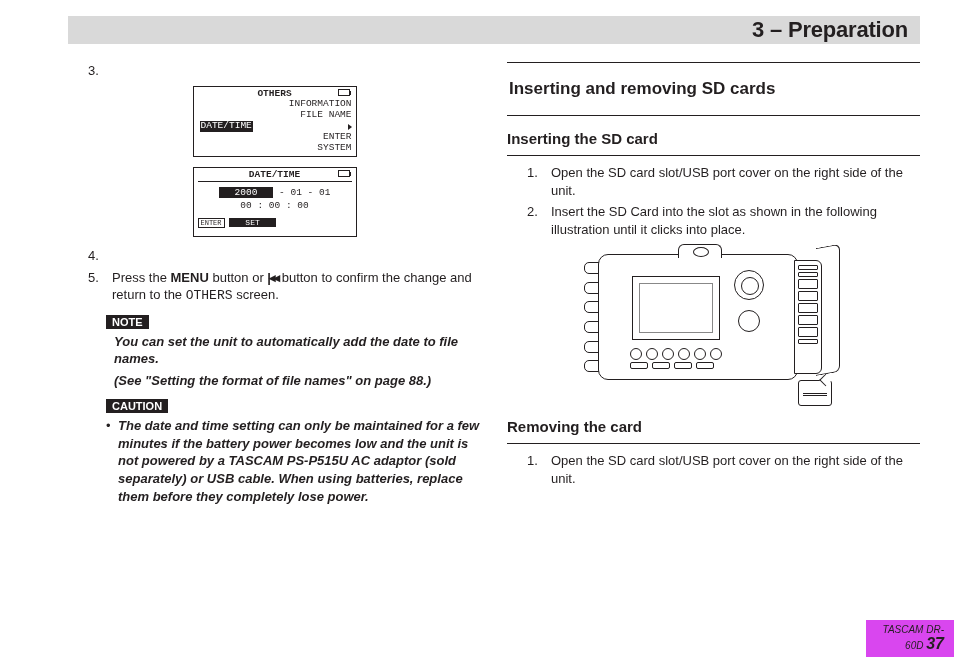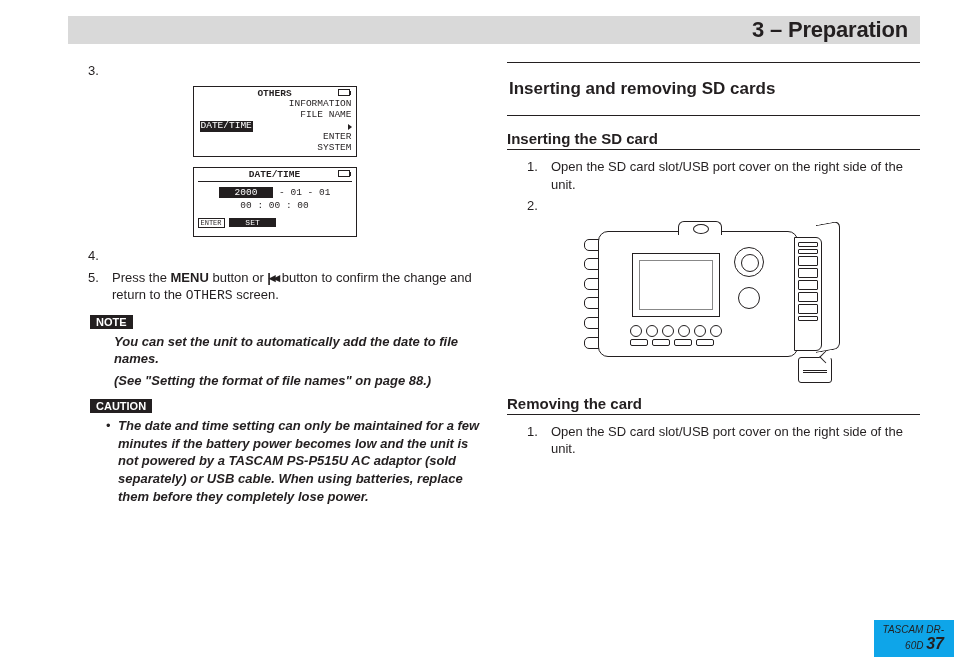--- a/index.html
+++ b/index.html
@@ -42,21 +42,21 @@
   .col-right .h2 {
     border-top: 1.6px solid #231f20;
     border-bottom: 1.6px solid #231f20;
     padding: 16px 2px;
     font-size: 17px;
     font-weight: 700;
     margin-bottom: 14px;
   }
   .h3 {
     border-bottom: 1.2px solid #231f20;
-    padding-bottom: 2px;
+    padding-bottom: 8px;
     font-size: 15px;
     font-weight: 700;
     margin: 10px 0 8px 0;
   }
   ol { list-style: none; }
   li.step {
     display: flex;
     align-items: flex-start;
     line-height: 1.35;
     margin-bottom: 4px;
@@ -135,21 +135,21 @@
     padding: 0 2px;
     font-size: 7px;
   }
   .note-label, .caution-label {
     display: inline-block;
     background: #231f20;
     color: #fff;
     font-weight: 700;
     font-size: 11px;
     padding: 1px 6px;
-    margin: 6px 0 4px 22px;
+    margin: 6px 0 4px 38px;
   }
   .note-body {
     font-style: italic;
     font-weight: 700;
     line-height: 1.35;
     padding-left: 46px;
     margin-bottom: 4px;
   }
   .caution-body {
     line-height: 1.35;
@@ -310,22 +310,22 @@
     transform-origin: top right;
   }
   .device .sd::after {
     content:""; position:absolute; left:4px; top:4px; width:24px; height:8px;
     border-bottom: 3px double #231f20;
   }
   .footer {
     position: absolute;
     bottom: 14px;
     right: 0;
-    width: 80px;
-    background: #0ea5e9;
+    width: 88px;
+    background: #d946ef;
     text-align: right;
     padding: 4px 10px 4px 6px;
     font-style: italic;
     font-size: 10px;
   }
   .footer .pg {
     font-style: italic;
     font-weight: 700;
     font-size: 16px;
   }
@@ -400,20 +400,21 @@
     <div class="col col-right">
       <div class="h2">Inserting and removing SD cards</div>
       <div class="h3">Inserting the SD card</div>
       <ol>
         <li class="step">
           <span class="num">1.</span>
           <span class="body">Open the SD card slot/USB port cover on the right side of the unit.</span>
         </li>
         <li class="step">
           <span class="num">2.</span>
+          <span class="body">Insert the SD Card into the slot as shown in the following illustration until it clicks into place.</span>
         </li>
       </ol>
 
       <div class="device-fig">
         <div class="device">
           <div class="grip-l">
               <span></span>
               <span></span>
               <span></span>
               <span></span>

